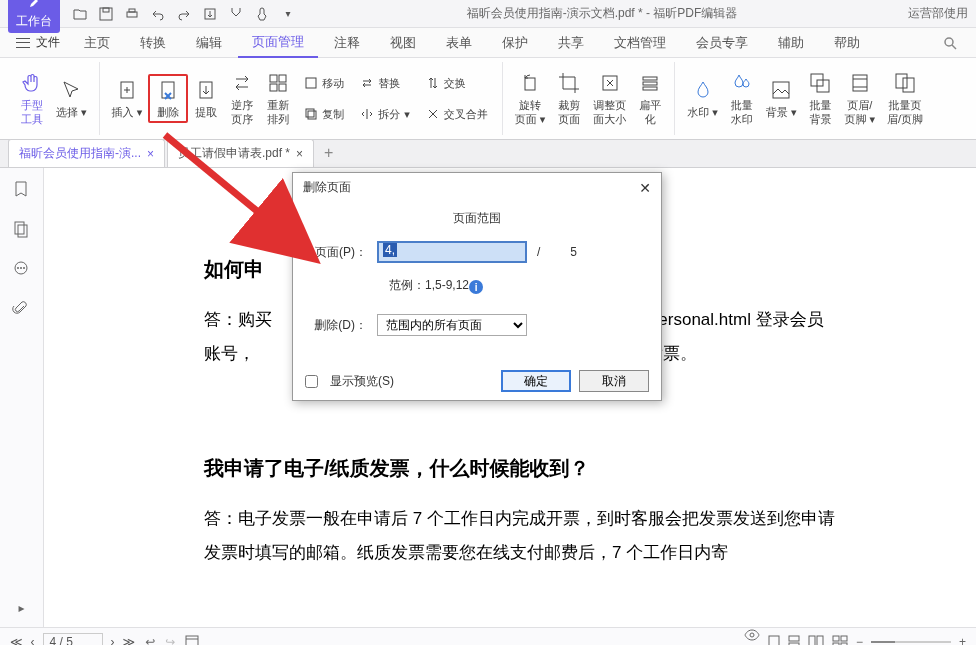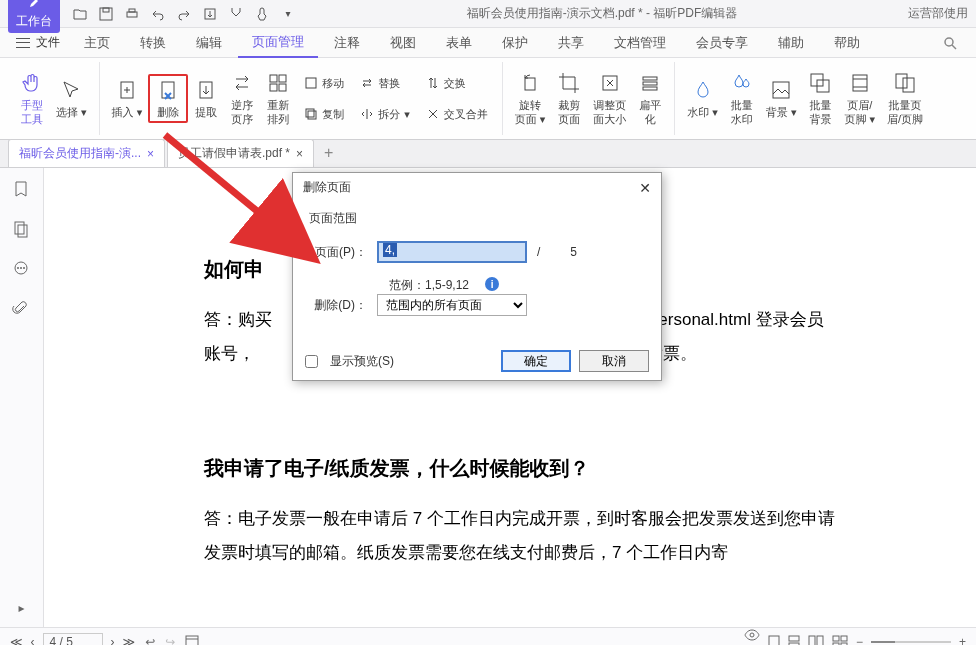--- a/index.html
+++ b/index.html
@@ -46,26 +46,26 @@
 .side-expand { margin-top: auto; margin-bottom: 12px; color: #666; }
 .doc-view { flex: 1; background: #fff; padding: 40px 140px 20px 160px; overflow: hidden; position: relative; }
 .doc-view h2 { font-size: 20px; font-weight: bold; margin: 20px 0 20px; color: #000; }
 .doc-view p { font-size: 17px; line-height: 2; color: #000; margin-bottom: 16px; }
 
 
 .dialog { position: absolute; top: 172px; left: 292px; width: 370px; background: #fff; border: 1px solid #999; box-shadow: 2px 2px 10px rgba(0,0,0,.3); z-index: 100; }
 .dialog-title { padding: 6px 10px; font-size: 12px; display: flex; justify-content: space-between; align-items: center; }
 .dialog-close { cursor: pointer; font-size: 14px; }
 .dialog-body { padding: 8px 16px 12px; }
-.dialog-section-label { font-size: 12px; margin-bottom: 14px; }
+.dialog-section-label { font-size: 12px; margin-bottom: 14px; text-align: center; }
 .dialog-row { display: flex; align-items: center; gap: 10px; margin-bottom: 14px; font-size: 12px; }
 .dialog-row label { width: 58px; text-align: right; }
 .page-input { width: 150px; height: 22px; border: 2px solid #4a7ec9; background: #cde0f7; padding: 0 4px; font-size: 12px; }
 .page-input .sel { background: #2a5cb0; color: #fff; padding: 0 2px; }
-.example-row { padding-left: 80px; display: flex; align-items: flex-start; gap: 16px; font-size: 12px; }
+.example-row { padding-left: 80px; display: flex; align-items: flex-end; gap: 0; font-size: 12px; margin-bottom: 20px; }
 .info-icon { width: 14px; height: 14px; background: #3a7ad9; color: #fff; border-radius: 50%; display: flex; align-items: center; justify-content: center; font-size: 10px; font-weight: bold; }
 .dialog-select { width: 150px; height: 22px; border: 1px solid #aaa; font-size: 12px; padding: 0 4px; background: #fff; }
 .dialog-footer { display: flex; align-items: center; padding: 8px 12px; gap: 8px; }
 .chk-row { display: flex; align-items: center; gap: 12px; font-size: 12px; }
 .dlg-btn { width: 70px; height: 22px; border: 1px solid #888; background: #f0f0f0; font-size: 12px; cursor: pointer; }
 .dlg-btn.primary { border: 2px solid #3a7ad9; background: #eaf2fc; text-align: center; }
 
 
 .arrow-svg { position: absolute; top: 125px; left: 155px; z-index: 200; pointer-events: none; }
 

